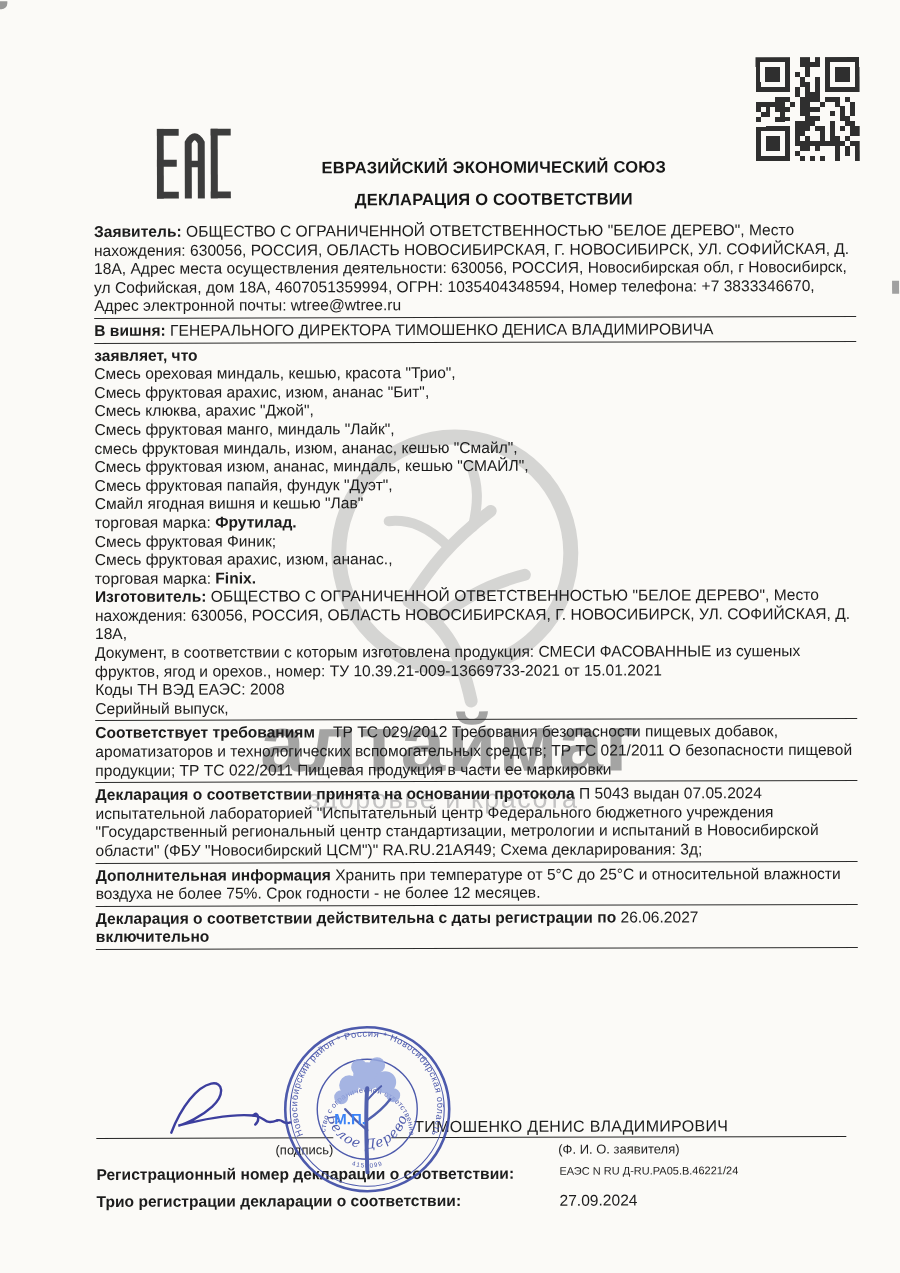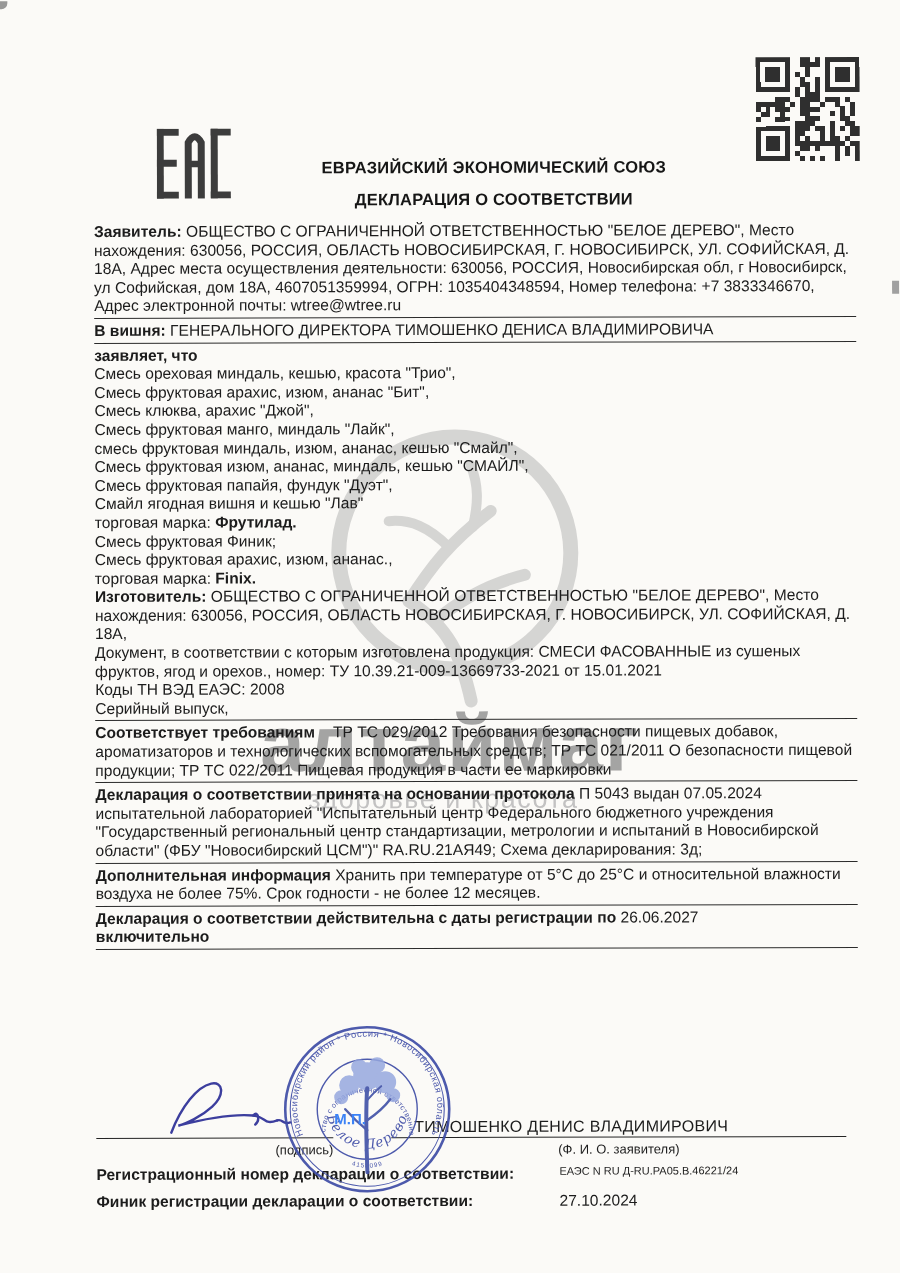--- a/index.html
+++ b/index.html
@@ -410,19 +410,19 @@
           <path d="M85,96 C95,89 102,83 108,75" stroke-width="2.4"></path>
           <path d="M85,106 C76,99 70,93 63,85" stroke-width="2.4"></path>
           <path d="M85,76 C90,70 94,66 99,62" stroke-width="2"></path>
         </g>
       </g>
     </svg>
     <div class="abs mp">М.П.</div>
 
     <div class="abs reg-label1">Регистрационный номер декларации о соответствии:</div>
     <div class="abs reg-value1">ЕАЭС N RU Д-RU.РА05.В.46221/24</div>
-    <div class="abs reg-label2">Финик регистрации декларации о соответствии:</div>
-    <div class="abs reg-value2">27.10.2024</div>
+    <div class="abs reg-label2">Трио регистрации декларации о соответствии:</div>
+    <div class="abs reg-value2">27.09.2024</div>
 
     <div class="abs corner-artifact"></div>
     <div class="abs edge-dash"></div>
   </div>
 </div>
 
 </body></html>

